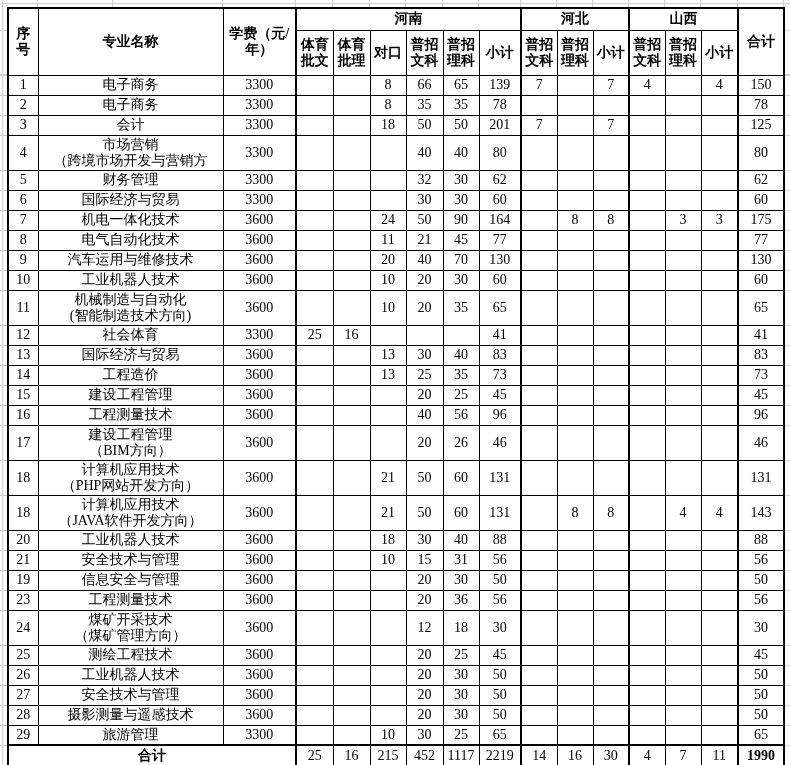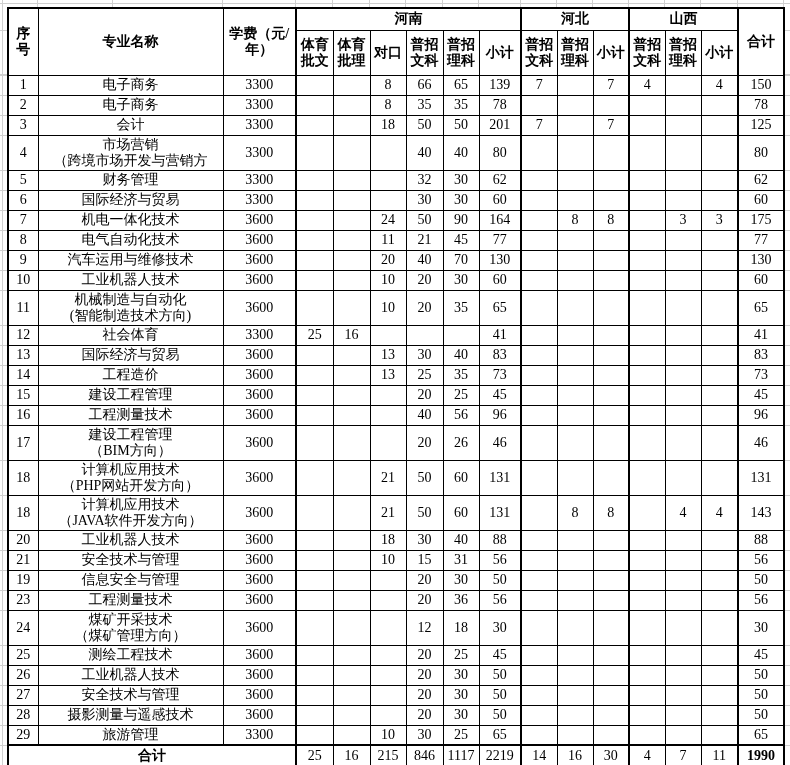--- a/index.html
+++ b/index.html
@@ -702,21 +702,21 @@
         <td></td>
         <td></td>
         <td class="thick-r"></td>
         <td>65</td>
       </tr>
       <tr class="foot">
         <td class="thick-r bold" colspan="3">合计</td>
         <td>25</td>
         <td>16</td>
         <td>215</td>
-        <td>846</td>
+        <td>452</td>
         <td>1117</td>
         <td class="thick-r">2219</td>
         <td>14</td>
         <td>16</td>
         <td class="thick-r">30</td>
         <td>4</td>
         <td>7</td>
         <td class="thick-r">11</td>
         <td class="bold">1990</td>
       </tr>

